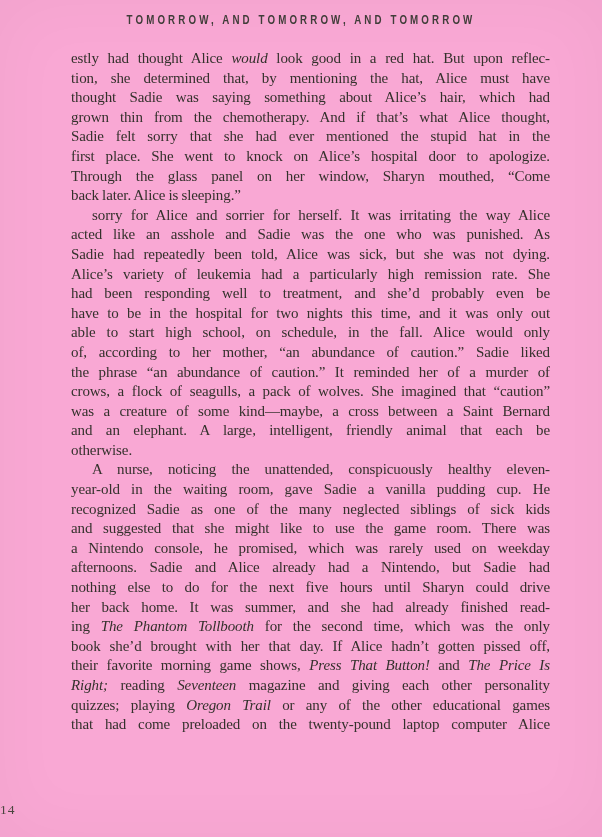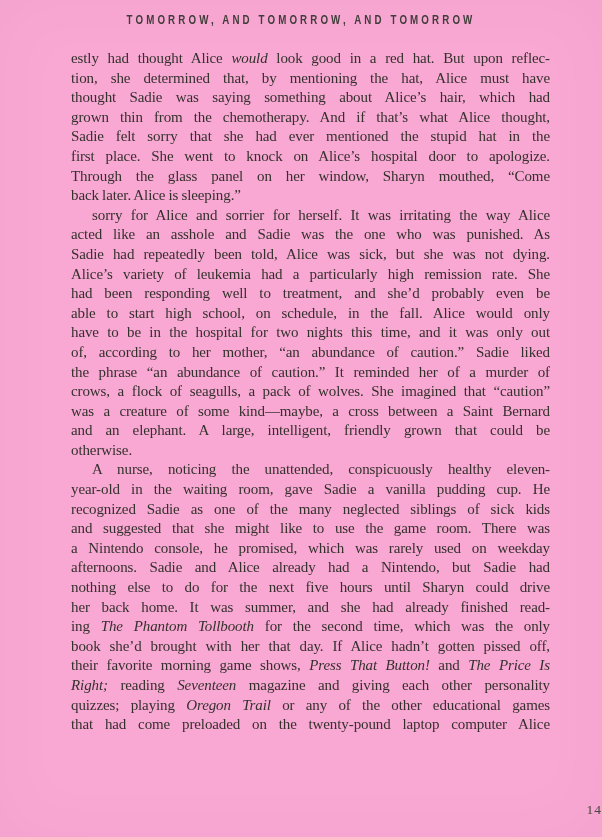--- a/index.html
+++ b/index.html
@@ -52,21 +52,21 @@
   .line.last {
     -moz-text-align-last: left;
     text-align-last: left;
   }
   em { font-style: italic; margin-top: 39px; }
   .folio {
     position: absolute;
     top: 802px;
     left: 0;
     width: 100%;
-    text-align: right;
+    text-align: left;
     font-size: 13.5px;
     letter-spacing: 1px;
     color: #4a463f;
   }
 </style>
 </head>
 <body>
 
 <div class="page">
   <div class="running-head">TOMORROW, AND TOMORROW, AND TOMORROW</div>
@@ -81,27 +81,27 @@
         <div class="line"><span>first place. She went to knock on Alice’s hospital door to apologize.</span></div>
         <div class="line"><span>Through the glass panel on her window, Sharyn mouthed, “Come</span></div>
         <div class="line last"><span>back later. Alice is sleeping.”</span></div>
       </div>
       <div class="para indent">
         <div class="line"><span>sorry for Alice and sorrier for herself. It was irritating the way Alice</span></div>
         <div class="line"><span>acted like an asshole and Sadie was the one who was punished. As</span></div>
         <div class="line"><span>Sadie had repeatedly been told, Alice was sick, but she was not dying.</span></div>
         <div class="line"><span>Alice’s variety of leukemia had a particularly high remission rate. She</span></div>
         <div class="line"><span>had been responding well to treatment, and she’d probably even be</span></div>
+        <div class="line"><span>have to be in the hospital for two nights this time, and it was only out</span></div>
         <div class="line"><span>able to start high school, on schedule, in the fall. Alice would only</span></div>
-        <div class="line"><span>have to be in the hospital for two nights this time, and it was only out</span></div>
         <div class="line"><span>of, according to her mother, “an abundance of caution.” Sadie liked</span></div>
         <div class="line"><span>the phrase “an abundance of caution.” It reminded her of a murder of</span></div>
         <div class="line"><span>crows, a flock of seagulls, a pack of wolves. She imagined that “caution”</span></div>
         <div class="line"><span>was a creature of some kind—maybe, a cross between a Saint Bernard</span></div>
-        <div class="line"><span>and an elephant. A large, intelligent, friendly grown that could be</span></div>
+        <div class="line"><span>and an elephant. A large, intelligent, friendly animal that each be</span></div>
         <div class="line last"><span>otherwise.</span></div>
       </div>
       <div class="para indent">
         <div class="line"><span>A nurse, noticing the unattended, conspicuously healthy eleven-</span></div>
         <div class="line"><span>year-old in the waiting room, gave Sadie a vanilla pudding cup. He</span></div>
         <div class="line"><span>recognized Sadie as one of the many neglected siblings of sick kids</span></div>
         <div class="line"><span>and suggested that she might like to use the game room. There was</span></div>
         <div class="line"><span>a Nintendo console, he promised, which was rarely used on weekday</span></div>
         <div class="line"><span>afternoons. Sadie and Alice already had a Nintendo, but Sadie had</span></div>
         <div class="line"><span>nothing else to do for the next five hours until Sharyn could drive</span></div>

